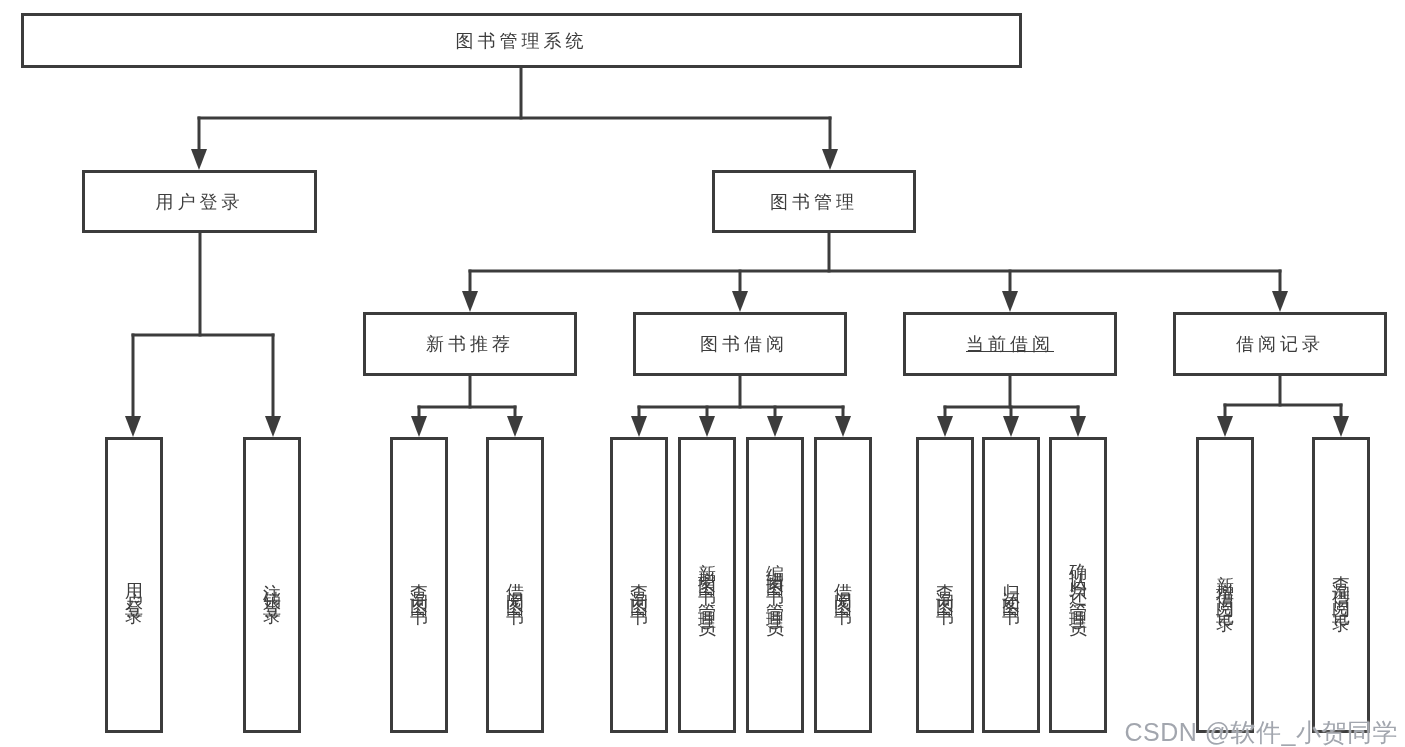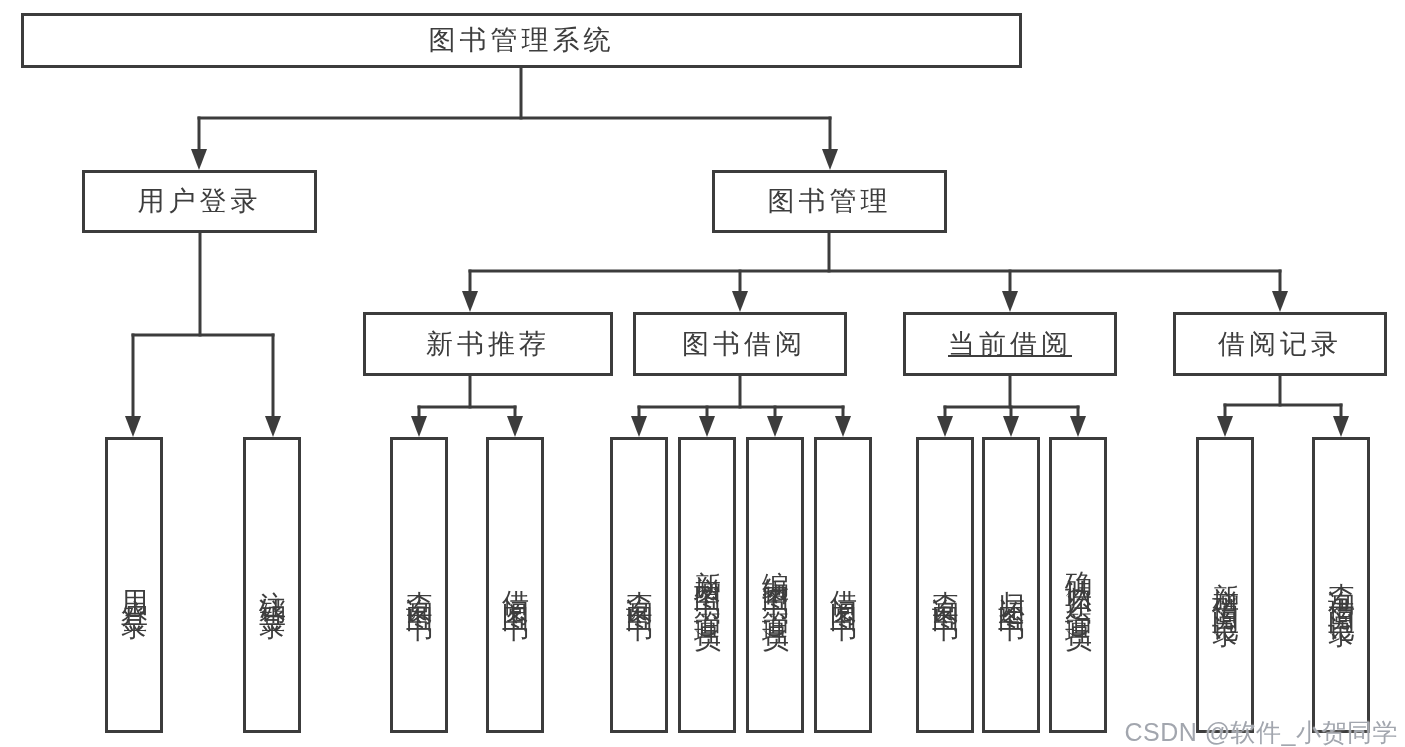--- a/index.html
+++ b/index.html
@@ -33,21 +33,21 @@
   }
   .node {
     position: absolute;
     box-sizing: border-box;
     border: 3px solid #3c3c3c;
     background: #ffffff;
     display: flex;
     align-items: center;
     justify-content: center;
     color: #3d3d3d;
-    font-size: 27px;
+    font-size: 18px;
     line-height: 1;
   }
   .node.horizontal .node-label {
     letter-spacing: 4px;
     white-space: nowrap;
   }
   .node.vertical .node-label {
     writing-mode: vertical-rl;
     letter-spacing: 8px;
     white-space: nowrap;
@@ -135,24 +135,24 @@
         <polygon class="arrowhead" points="1333,416 1349,416 1341,437"></polygon>
       </g>
     </svg>
 
   <div class="node horizontal" style="left: 21px; top: 13px; width: 1001px; height: 55px;">
       <span class="node-label">图书管理系统</span>
     </div>
     <div class="node horizontal" style="left: 82px; top: 170px; width: 235px; height: 63px;">
       <span class="node-label">用户登录</span>
     </div>
-    <div class="node horizontal" style="left: 712px; top: 170px; width: 235px; height: 63px;">
+    <div class="node horizontal" style="left: 712px; top: 170px; width: 204px; height: 63px;">
       <span class="node-label">图书管理</span>
     </div>
-    <div class="node horizontal" style="left: 363px; top: 312px; width: 250px; height: 64px;">
+    <div class="node horizontal" style="left: 363px; top: 312px; width: 214px; height: 64px;">
       <span class="node-label">新书推荐</span>
     </div>
     <div class="node horizontal" style="left: 633px; top: 312px; width: 214px; height: 64px; padding-left: 8px;">
       <span class="node-label">图书借阅</span>
     </div>
     <div class="node horizontal" style="left: 903px; top: 312px; width: 214px; height: 64px; text-decoration: underline;">
       <span class="node-label">当前借阅</span>
     </div>
     <div class="node horizontal" style="left: 1173px; top: 312px; width: 214px; height: 64px;">
       <span class="node-label">借阅记录</span>

